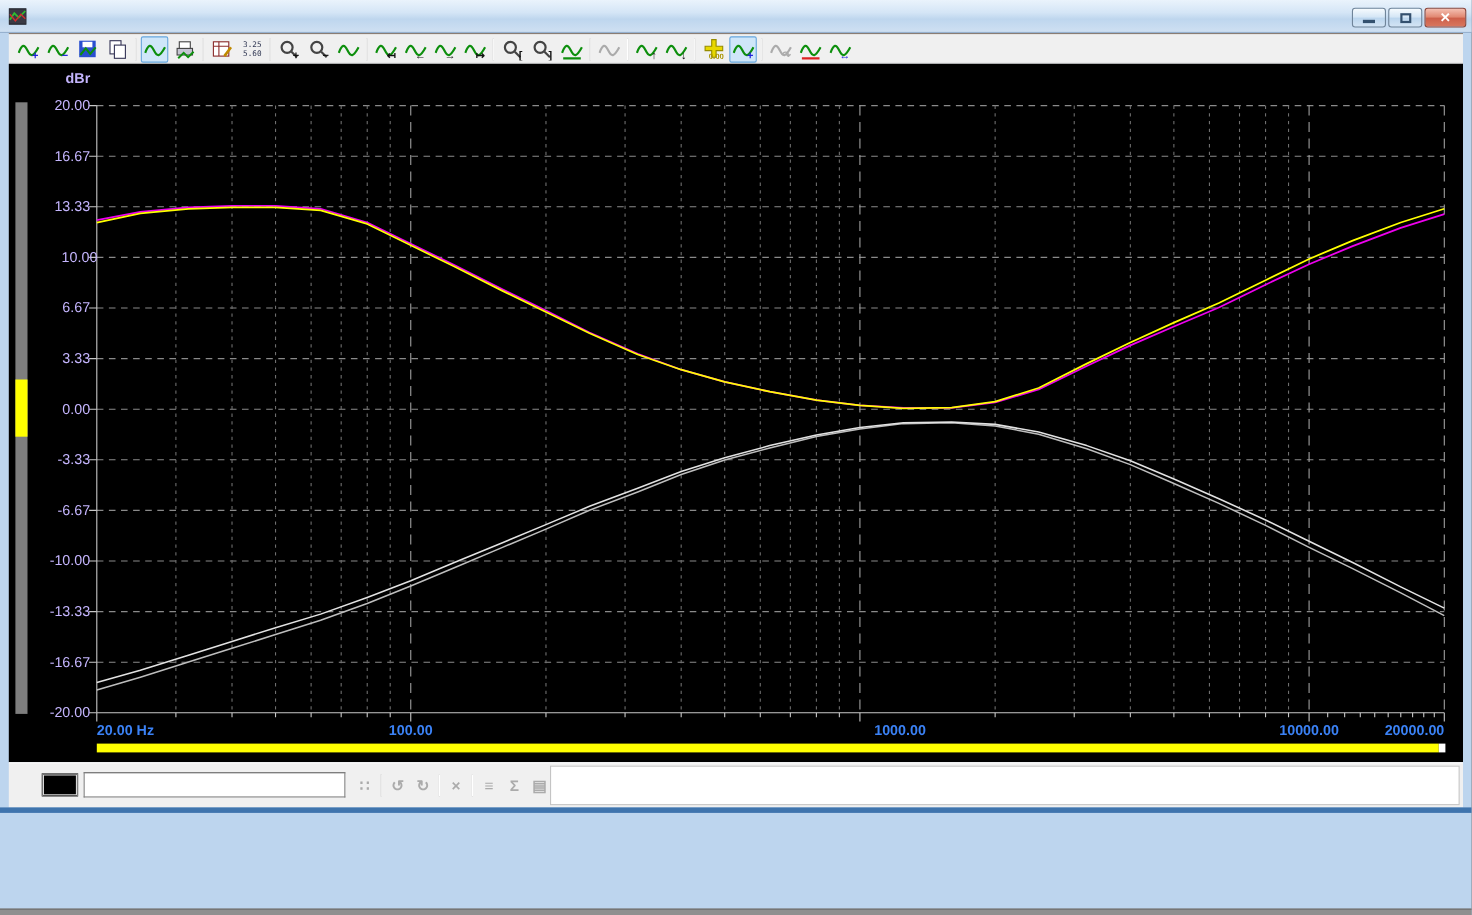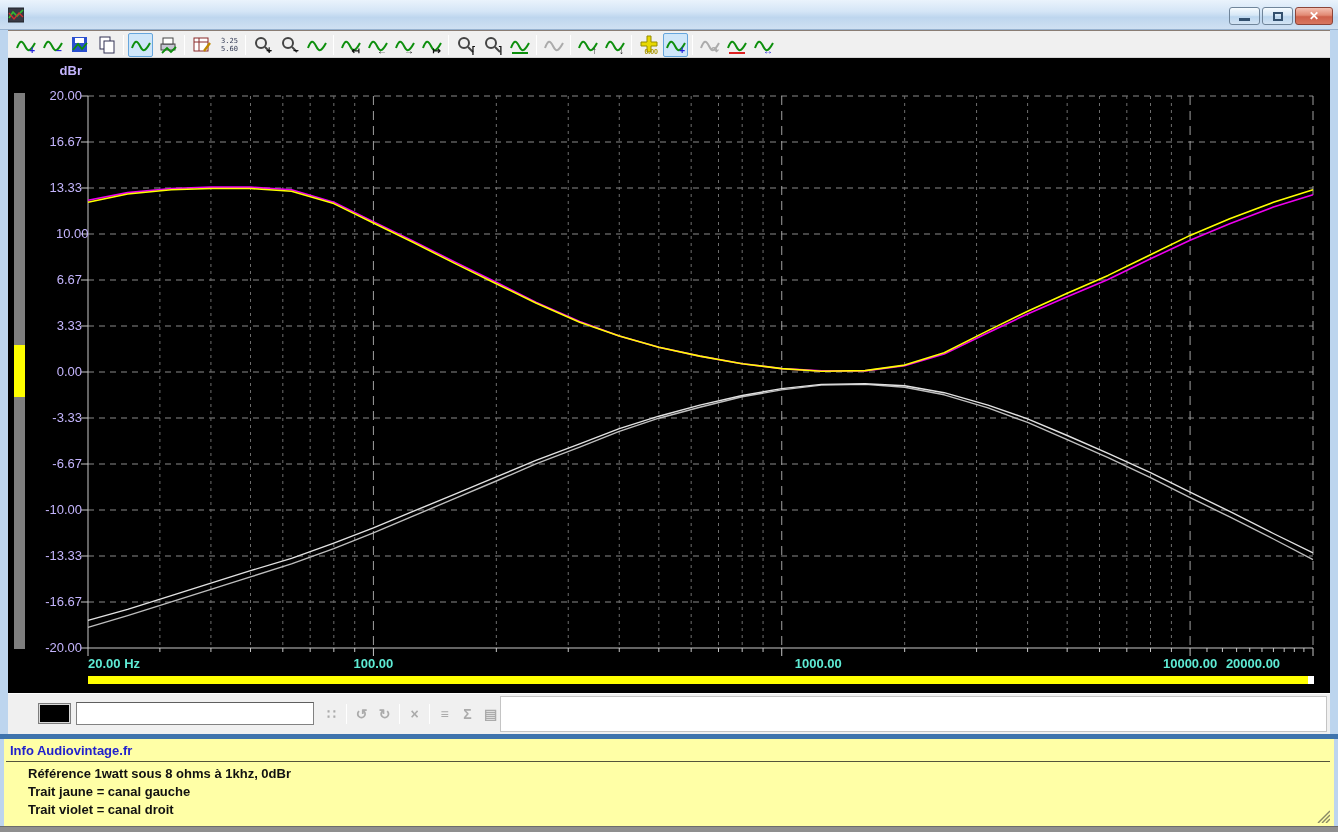--- a/index.html
+++ b/index.html
@@ -26,21 +26,21 @@
   #main-toolbar{position:absolute;left:4px;top:1px;height:26px;display:flex;align-items:center;}
   .tbtn{width:25px;height:24px;display:flex;align-items:center;justify-content:center;
     border:1px solid transparent;border-radius:2px;margin:0 1px;flex:none;}
   .tbtn.active{background:#cfe6f9;border-color:#66a6dd;}
   .tsep{width:1px;height:20px;background:#a8a8a8;border-right:1px solid #ffffff;margin:0 3px;flex:none;}
   
   #chart-region{position:absolute;left:8px;top:58px;width:1322px;height:635px;background:#000;}
   #plot{position:absolute;left:0;top:0;}
   .ylab{position:absolute;left:0;width:74px;text-align:right;font-size:13px;font-weight:400;
         color:#c4b5fd;line-height:15px;}
-  .xlab{position:absolute;font-size:13px;font-weight:700;color:#5eead4;line-height:15px;}
+  .xlab{position:absolute;font-size:13px;font-weight:700;color:#3b82f6;line-height:15px;}
   #dbr-label{position:absolute;left:0;top:5px;width:74px;text-align:right;
         font-size:13px;font-weight:700;color:#c4b5fd;}
   #vscroll-track{position:absolute;left:6px;top:35px;width:11px;height:556px;background:#7e7e7e;}
   #vscroll-thumb{position:absolute;left:0px;top:252px;width:11px;height:52px;background:#ffff00;}
   #hscroll{position:absolute;left:80px;top:618px;width:1220px;height:8px;background:#ffff00;}
   #hscroll-cap{position:absolute;left:1300px;top:618px;width:6px;height:8px;background:#ffffff;}
   
   #row2{position:absolute;left:8px;top:693px;width:1322px;height:41px;background:#f0f0f0;
     border-top:1px solid #fcfcfc;}
   #trace-swatch{position:absolute;left:30px;top:9px;width:33px;height:21px;background:#000;
@@ -377,21 +377,21 @@
         <div class="ylab" style="top: 444px;">-10.00</div>
         <div class="ylab" style="top: 490px;">-13.33</div>
         <div class="ylab" style="top: 536px;">-16.67</div>
         <div class="ylab" style="top: 582px;">-20.00</div>
       </div>
     <div id="xlabels">
         <div class="xlab" style="top: 598px; left: 80px;">20.00 Hz</div>
         <div class="xlab" style="top: 598px; left: 305.413px; width: 120px; text-align: center;">100.00</div>
         <div class="xlab" style="top: 598px; left: 713.746px; width: 120px; text-align: right;">1000.00</div>
         <div class="xlab" style="top: 598px; left: 1122.08px; width: 120px; text-align: center;">10000.00</div>
-        <div class="xlab" style="top: 598px; left: 1185px; width: 120px; text-align: center;">20000.00</div>
+        <div class="xlab" style="top: 598px; left: 1185px; width: 120px; text-align: right;">20000.00</div>
       </div>
     <div id="hscroll"></div>
     <div id="hscroll-cap"></div>
   </div>
 
   <div id="row2">
     <div id="trace-swatch"></div>
     <input id="annotation-input" type="text" value="" style="">
     <div id="marker-toolbar">
         <div class="mbtn">∷</div>
@@ -403,29 +403,15 @@
         <div class="tsep"></div>
         <div class="mbtn">≡</div>
         <div class="mbtn">Σ</div>
         <div class="mbtn">▤</div>
       </div>
     <div id="row2-white"></div>
   </div>
 
   <div id="splitter"></div>
 
-  <div id="info-panel">
-    <div id="info-title">Info Audiovintage.fr</div>
-    <div id="info-rule"></div>
-    <div id="info-lines">
-        <div class="info-line" style="top: 27px;">Référence 1watt sous 8 ohms à 1khz, 0dBr</div>
-        <div class="info-line" style="top: 45px;">Trait jaune = canal gauche</div>
-        <div class="info-line" style="top: 63px;">Trait violet = canal droit</div>
-      </div>
-    <svg id="resize-grip" viewBox="0 0 18 18">
-      <line x1="6" y1="18" x2="18" y2="6" stroke="#8a8a66" stroke-width="1.5"></line>
-      <line x1="10" y1="18" x2="18" y2="10" stroke="#8a8a66" stroke-width="1.5"></line>
-      <line x1="14" y1="18" x2="18" y2="14" stroke="#8a8a66" stroke-width="1.5"></line>
-    </svg>
-  </div>
 
   <div id="bottom-bar"></div>
 </div>
 
 </body></html>

